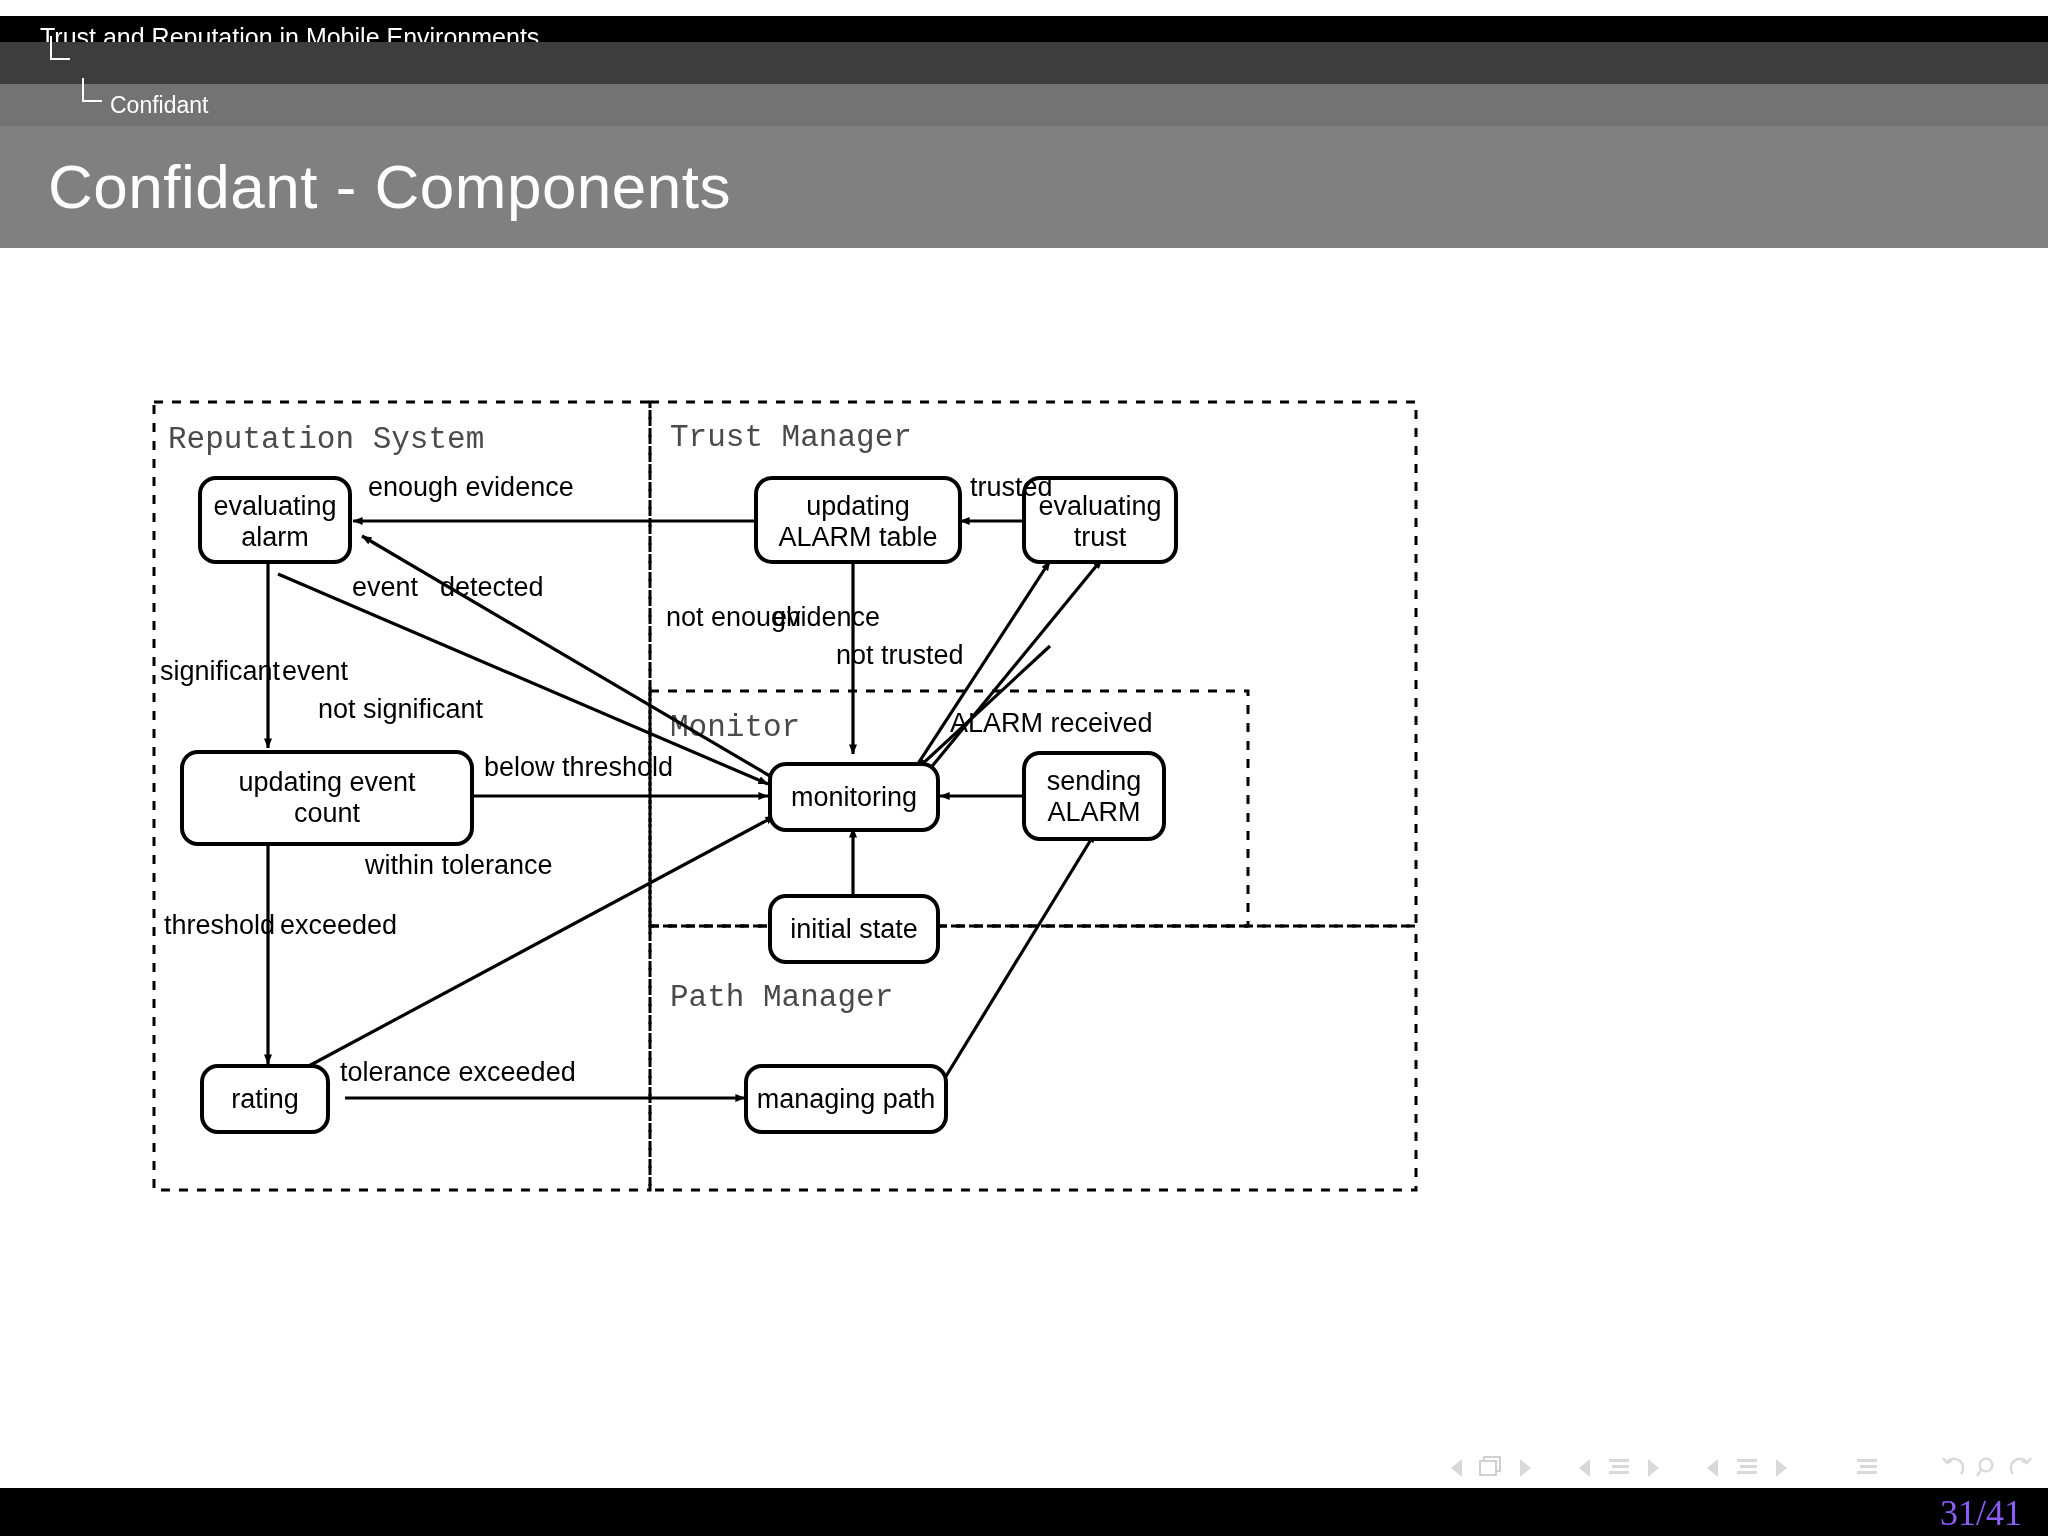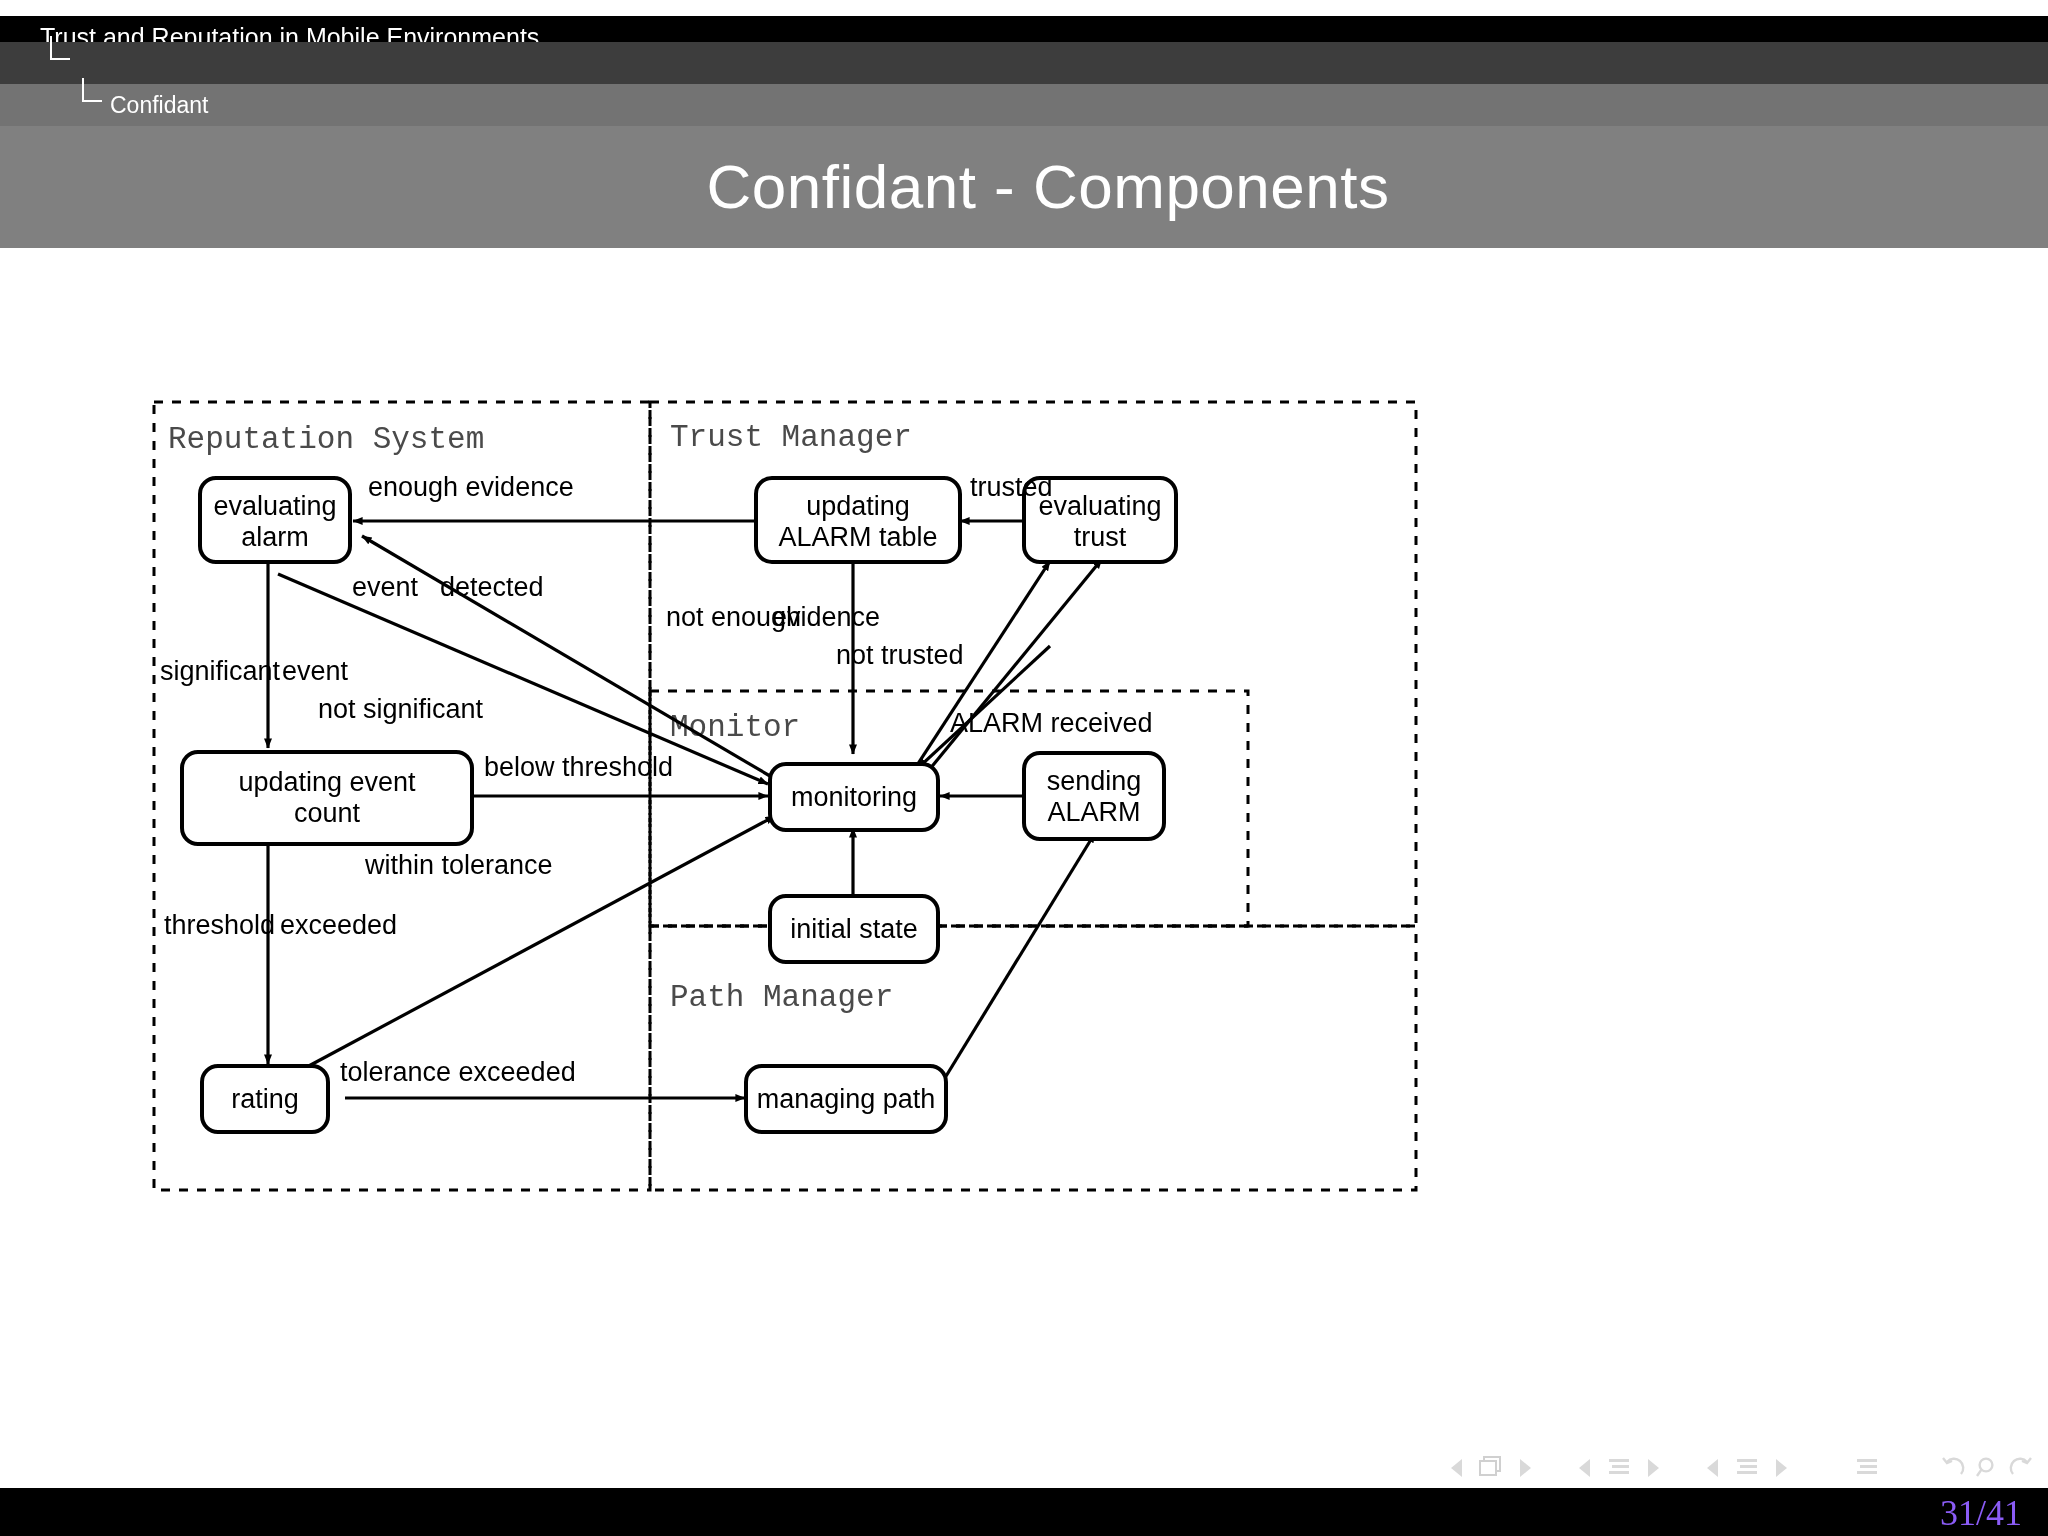--- a/index.html
+++ b/index.html
@@ -18,21 +18,21 @@
   .nav-l2{top:42px;height:42px;background:#3d3d3d;padding-left:46px;font-size:25px;}
   .nav-l3{top:84px;height:42px;background:#737373;padding-left:78px;font-size:23px;}
 
   .tree-elbow{display:inline-block;width:30px;height:22px;position:relative;
               margin-right:2px;top:-4px;}
   .tree-elbow::before{content:"";position:absolute;left:4px;top:-12px;width:2px;height:24px;background:#fff;}
   .tree-elbow::after{content:"";position:absolute;left:4px;top:10px;width:20px;height:2px;background:#fff;}
 
   
   .title-band{position:absolute;top:126px;left:0;width:2048px;height:122px;
-              background:#808080;display:flex;align-items:center;justify-content:center;}
+              background:#808080;display:flex;align-items:center;}
   .title-text{color:#ffffff;font-size:62px;padding-left:48px;letter-spacing:.5px;
               font-weight:400;line-height:1;}
 
   
   .content{position:absolute;top:248px;left:0;width:2048px;height:1212px;background:#fff;}
   .para{position:absolute;left:160px;top:90px;width:1640px;
         font-size:47px;line-height:1.27;color:#000;}
 
   
   .diagram{position:absolute;left:150px;top:148px;width:1270px;height:800px;}

